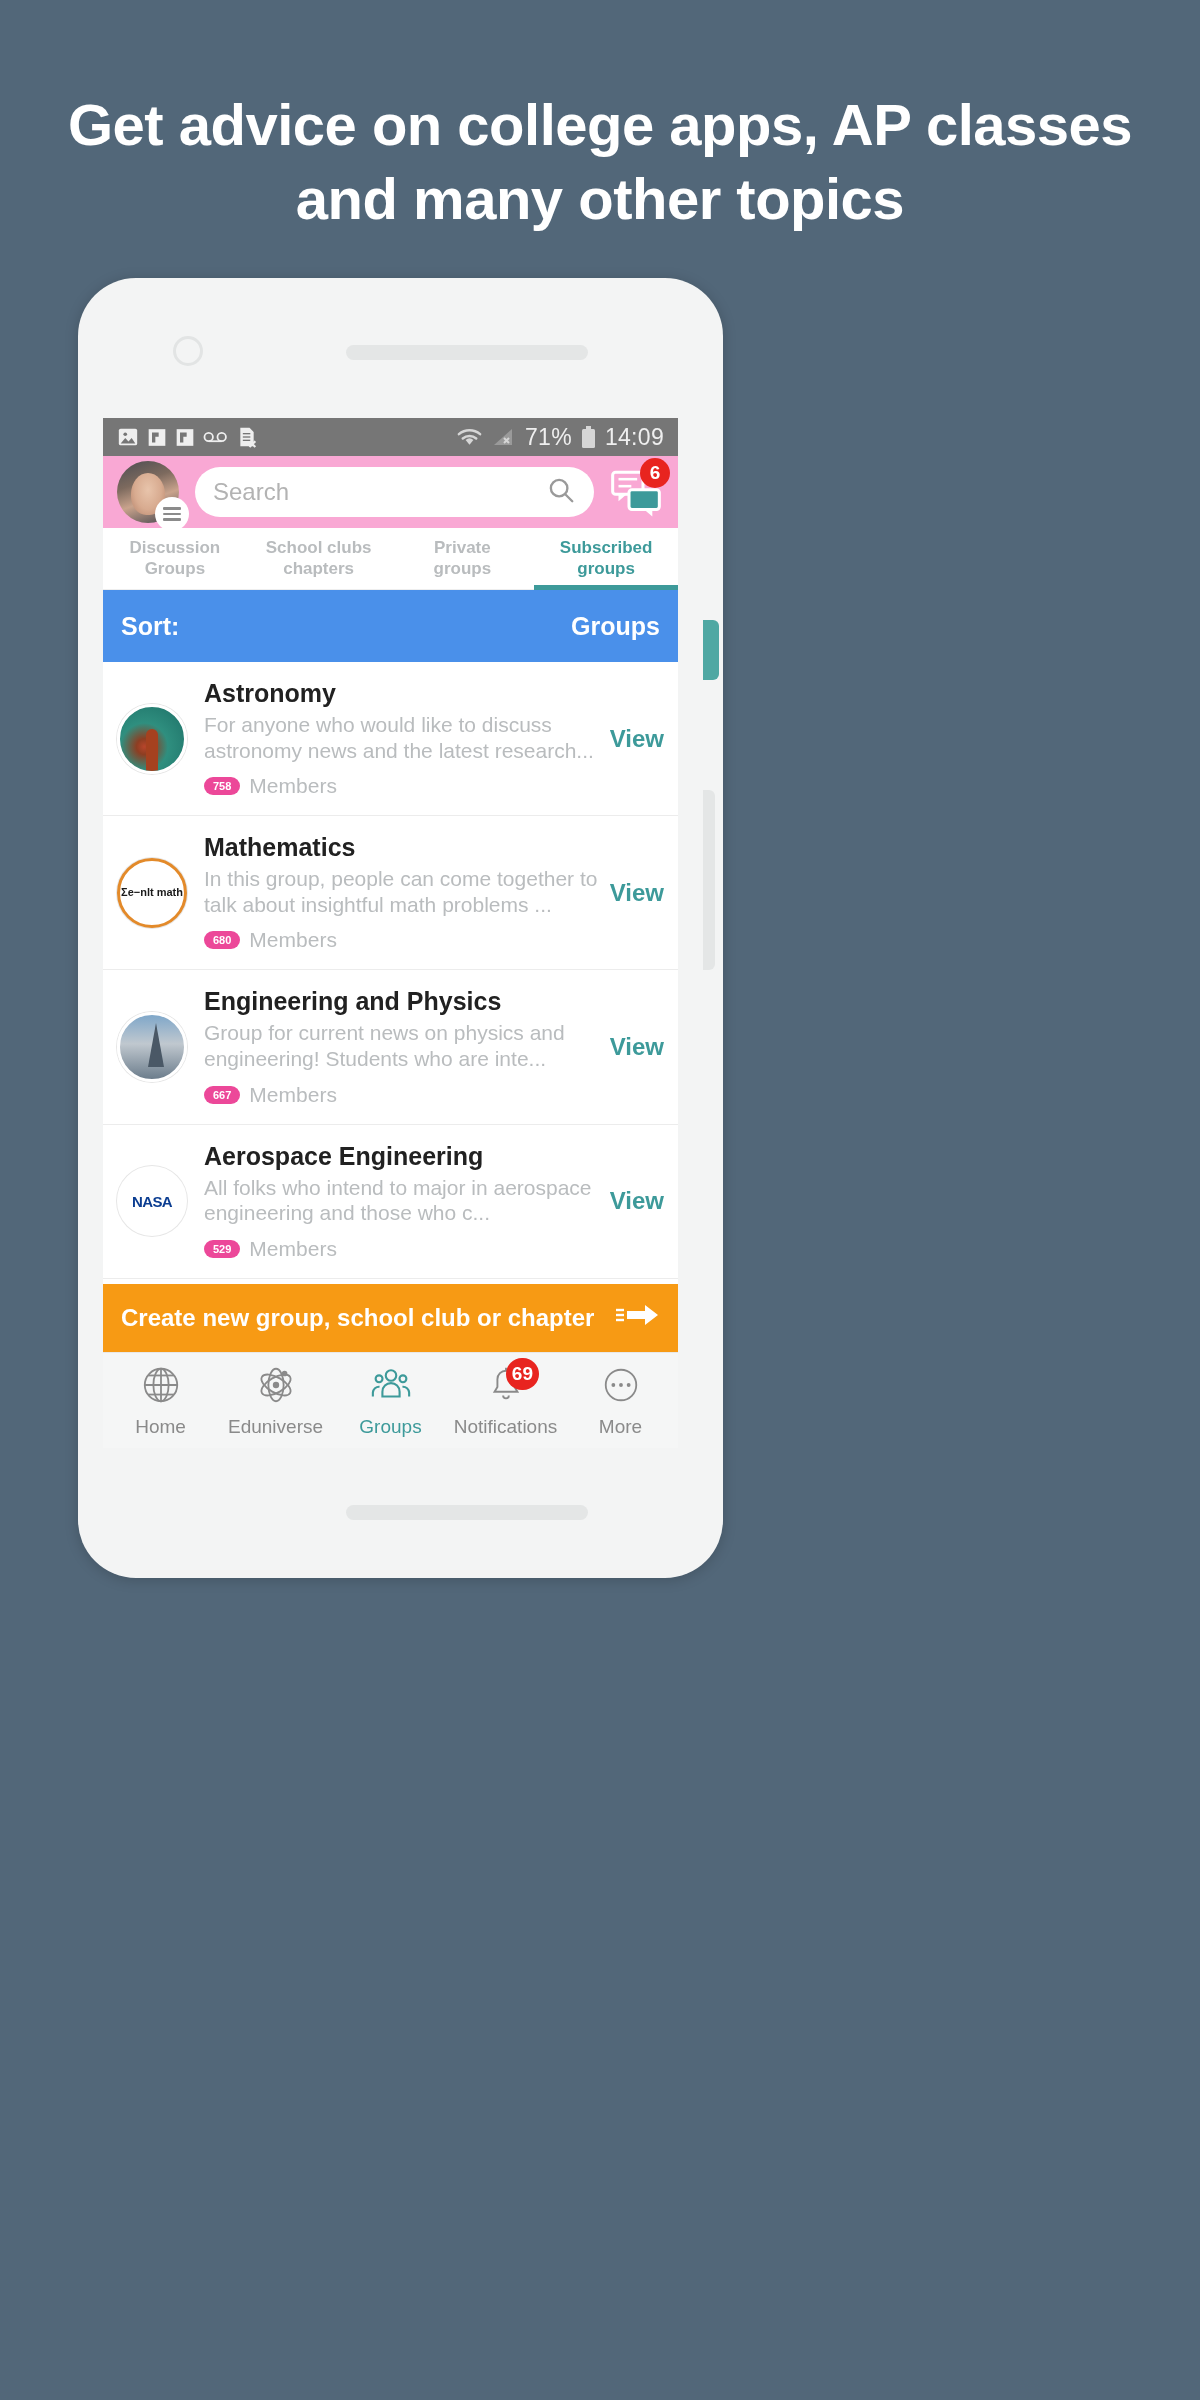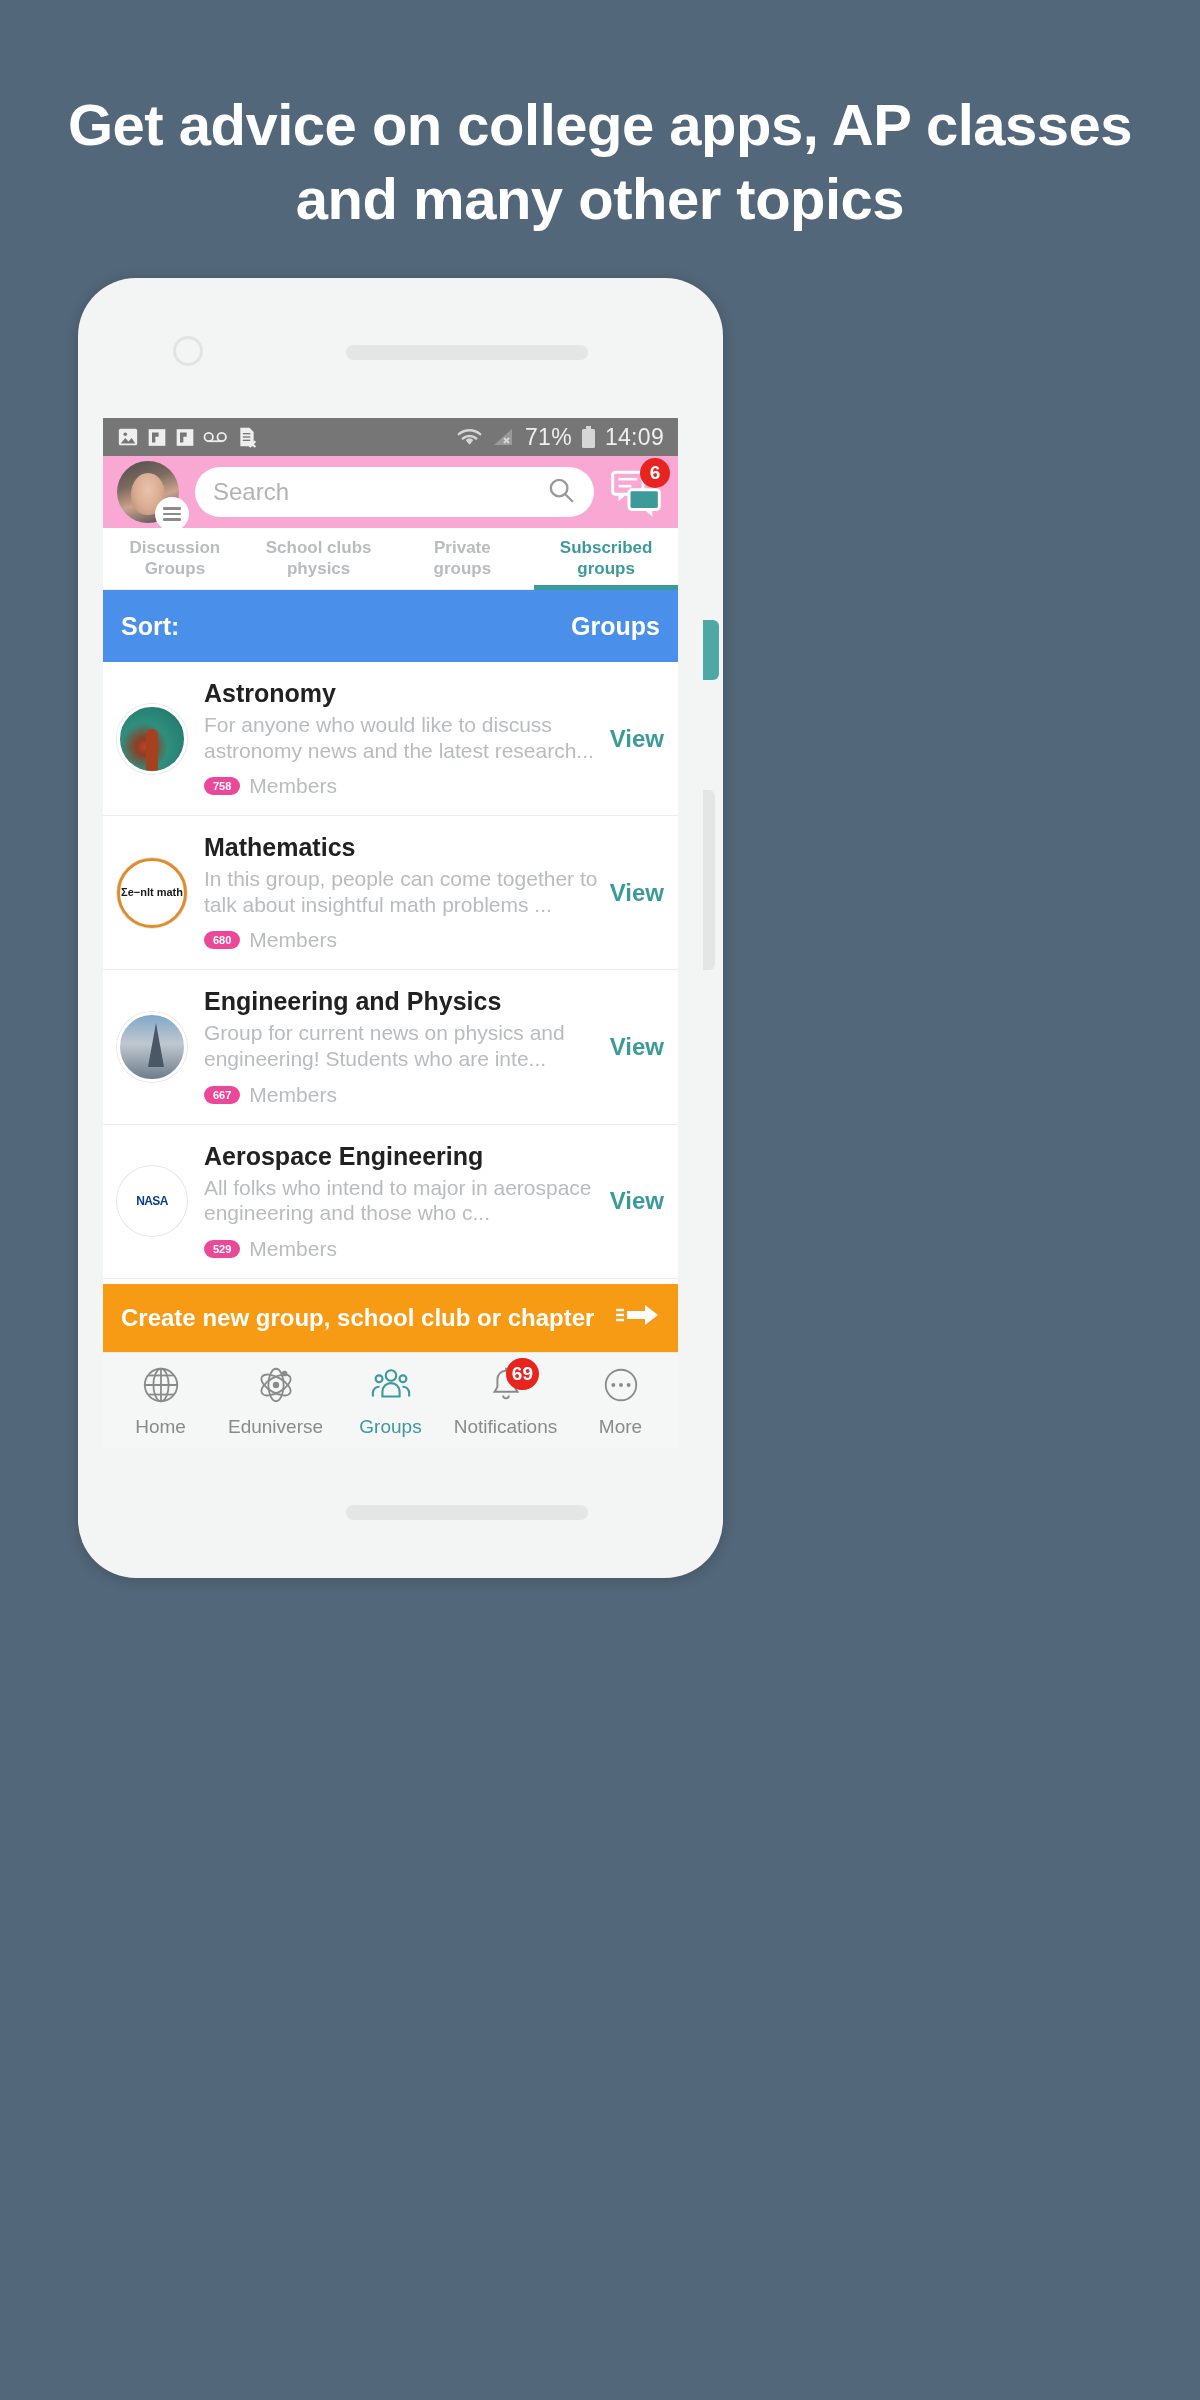--- a/index.html
+++ b/index.html
@@ -146,21 +146,21 @@
     border: 3px solid #fff; box-shadow: 0 0 0 1px #e6e6e6;
     overflow: hidden; margin-right: 17px; position: relative;
   }
   .ava-astro { background: radial-gradient(circle at 38% 62%, #b8452b 0%, #8d3e22 14%, #2f8f7f 42%, #1d6f66 100%); }
   .ava-astro::after { content:""; position:absolute; left:26px; top:22px; width:12px; height:44px; background:#a5411f; border-radius:6px 6px 2px 2px; }
   .ava-math { background: #ffffff; display:flex; align-items:center; justify-content:center; border:3px solid #e38a2a; }
   .ava-math span { font-size: 11px; color:#1a1a1a; font-weight:bold; text-align:center; line-height:1.05; }
   .ava-eng { background: linear-gradient(180deg,#7fa7c9 0%,#c0c8cf 45%,#6c7d8c 100%); }
   .ava-eng::after { content:""; position:absolute; left:28px; top:8px; width:0; height:0; border-left:8px solid transparent; border-right:8px solid transparent; border-bottom:44px solid #4a5866; }
   .ava-nasa { background:#ffffff; display:flex; align-items:center; justify-content:center; }
-  .ava-nasa span { color:#0b3d91; font-weight:bold; font-size:12px; letter-spacing:-0.6px; }
+  .ava-nasa span { color:#0b3d91; font-weight:bold; font-size:15px; letter-spacing:-0.6px; }
 
   .grp-body { flex: 1; min-width: 0; padding-right: 8px; }
   .grp-name { font-size: 25px; font-weight: bold; color: #212121; margin-bottom: 4px; }
   .grp-desc { font-size: 21px; color: #b9bcbe; line-height: 1.22; }
   .grp-meta { margin-top: 11px; display: flex; align-items: center; gap: 9px; }
   .pill {
     background: #ec4899; color: #fff; font-size: 11px; font-weight: bold;
     border-radius: 14px; padding: 3px 9px; min-width: 36px; text-align: center;
   }
   .members-label { font-size: 21px; color: #b9bcbe; }
@@ -312,21 +312,21 @@
       </div>
     </div>
 
     <div class="tabs">
       <div class="tab">
         <span>Discussion</span>
         <span>Groups</span>
       </div>
       <div class="tab">
         <span>School clubs</span>
-        <span>physics</span>
+        <span>chapters</span>
       </div>
       <div class="tab">
         <span>Private</span>
         <span>groups</span>
       </div>
       <div class="tab active">
         <span>Subscribed</span>
         <span>groups</span>
       </div>
     </div>

